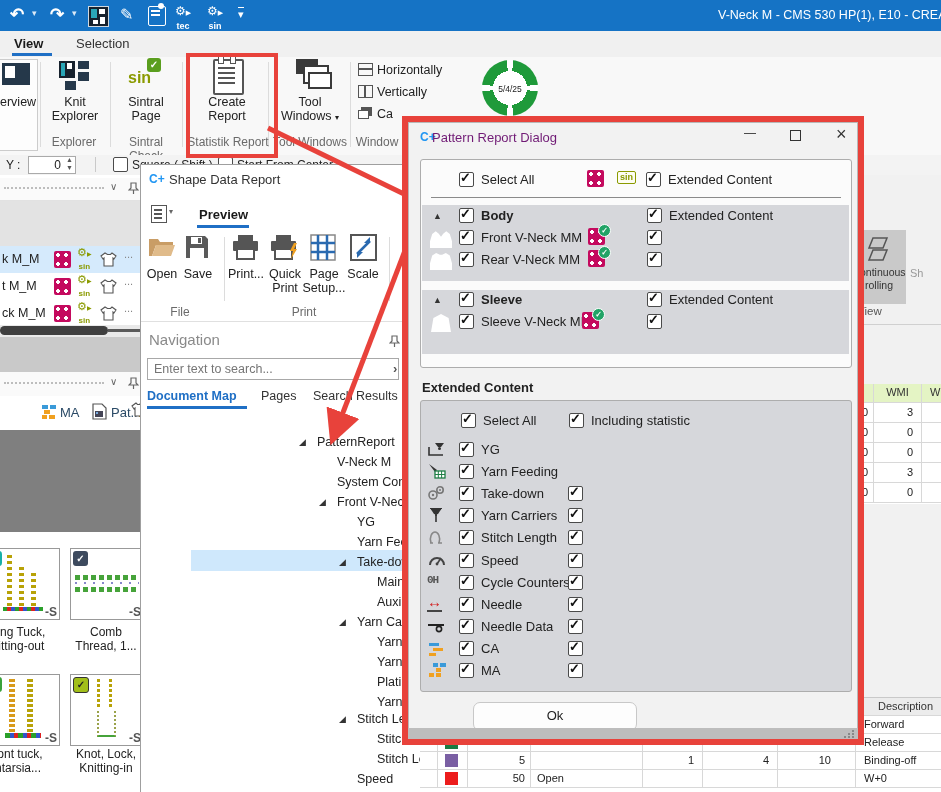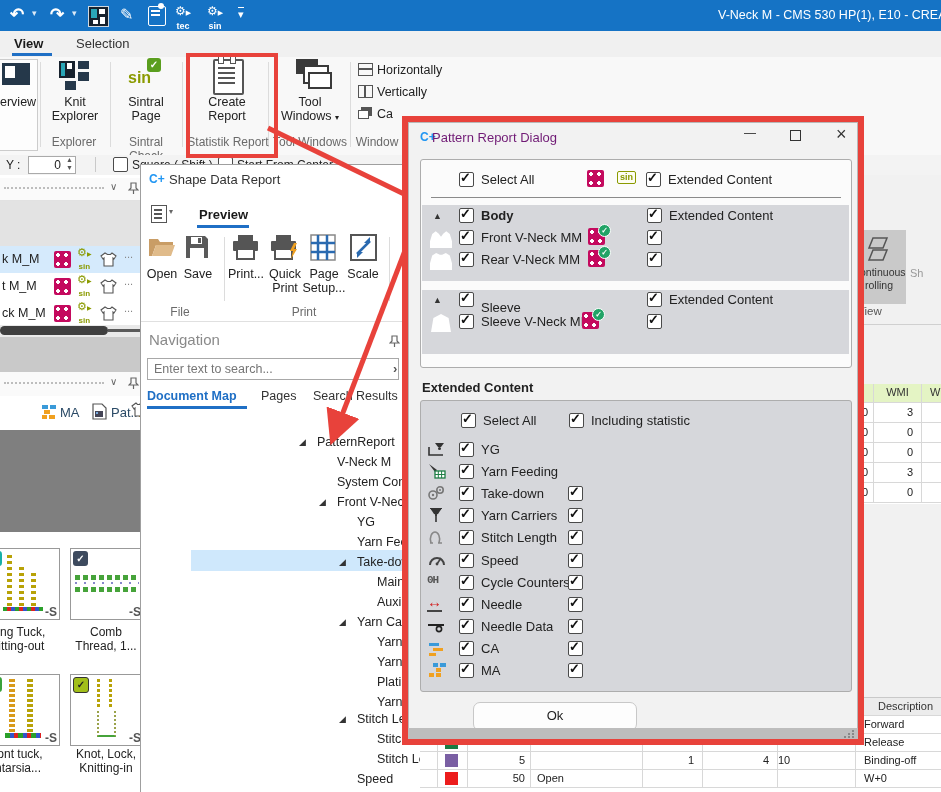--- a/index.html
+++ b/index.html
@@ -141,20 +141,25 @@
   <span class="abs" style="left:358px;top:28px;width:13px;height:11px;border:1.5px solid #555">
       <span class="abs" style="left:5px;top:0;width:1.5px;height:11px;background:#555"></span>
     </span>
   <span class="abs" style="left:377px;top:28px;font-size:12.5px">Vertically</span>
   <span class="abs" style="left:358px;top:50px;width:13px;height:11px">
     <span class="abs" style="left:3px;top:0;width:9px;height:7px;border:1.5px solid #555;background:#555"></span>
     <span class="abs" style="left:0;top:3px;width:9px;height:7px;border:1.5px solid #555;background:#fff"></span>
     </span>
   <span class="abs" style="left:377px;top:50px;font-size:12.5px">Ca</span>
 
+  <div class="abs" style="left:482px;top:3px;width:56px;height:56px;border-radius:50%;background:
+    radial-gradient(circle at 28px 28px,#fff 0 17px,transparent 17px),
+    conic-gradient(#fff 0 7deg,#1f9a3a 7deg 83deg,#fff 83deg 97deg,#1f9a3a 97deg 173deg,#fff 173deg 187deg,#1f9a3a 187deg 263deg,#fff 263deg 277deg,#1f9a3a 277deg 353deg,#fff 353deg 360deg)">
+    <span class="abs" style="left:0;top:24px;width:56px;text-align:center;font-size:8.5px;color:#222">5/4/25</span>
+  </div>
 
   <span class="abs grp" style="left:42px;top:78px;width:64px">Explorer</span>
   <span class="abs grp" style="left:112px;top:78px;width:68px">Sintral Check</span>
   <span class="abs grp" style="left:186px;top:78px;width:84px">Statistik Report</span>
   <span class="abs grp" style="left:272px;top:78px;width:76px">Tool Windows</span>
   <span class="abs grp" style="left:352px;top:78px;width:50px">Window</span>
 </div>
 
 <div class="abs" style="left:0;top:155px;width:941px;height:20px;background:#f3f3f3">
   <span class="abs" style="left:6px;top:3px;font-size:12px">Y :</span>
@@ -483,21 +488,21 @@
   <div class="cell" style="left:436px;top:36px;width:110px;height:18px;padding-left:8px">Release</div>
 
   <div class="cell" style="left:0;top:54px;width:18px;height:18px"></div>
   <div class="cell" style="left:18px;top:54px;width:30px;height:18px">
       <span class="abs" style="left:7px;top:2px;width:13px;height:13px;background:#7a5fa3"></span>
     </div>
   <div class="cell" style="left:48px;top:54px;width:63px;height:18px;text-align:right;padding-right:5px">5</div>
   <div class="cell" style="left:111px;top:54px;width:112px;height:18px;padding-left:6px"></div>
   <div class="cell" style="left:223px;top:54px;width:60px;height:18px;text-align:right;padding-right:8px">1</div>
   <div class="cell" style="left:283px;top:54px;width:75px;height:18px;text-align:right;padding-right:8px">4</div>
-  <div class="cell" style="left:358px;top:54px;width:78px;height:18px;padding-right:4px">10</div>
+  <div class="cell" style="left:358px;top:54px;width:78px;height:18px;text-align:right;padding-right:24px">10</div>
   <div class="cell" style="left:436px;top:54px;width:110px;height:18px;padding-left:8px">Binding-off</div>
 
   <div class="cell" style="left:0;top:72px;width:18px;height:18px"></div>
   <div class="cell" style="left:18px;top:72px;width:30px;height:18px">
       <span class="abs" style="left:7px;top:2px;width:13px;height:13px;background:#ec1c1c"></span>
     </div>
   <div class="cell" style="left:48px;top:72px;width:63px;height:18px;text-align:right;padding-right:5px">50</div>
   <div class="cell" style="left:111px;top:72px;width:112px;height:18px;padding-left:6px">Open</div>
   <div class="cell" style="left:223px;top:72px;width:60px;height:18px;text-align:right;padding-right:8px"></div>
   <div class="cell" style="left:283px;top:72px;width:75px;height:18px;text-align:right;padding-right:8px"></div>
@@ -549,21 +554,21 @@
       <span class="cb on" style="left:37px;top:47px"></span>
       <span class="abs t13" style="left:59px;top:47px">Rear V-Neck MM</span>
       <span class="pinkicon" style="left:166px;top:45px"></span>
         <span class="gbadge" style="left:176px;top:41px">✓</span>
       <span class="cb on" style="left:225px;top:47px"></span>
     </div>
 
     <div class="grayblock" style="left:1px;top:130px;width:427px;height:64px">
       <span class="tri" style="left:11px;top:5px">▲</span>
       <span class="cb on" style="left:37px;top:2px"></span>
-      <span class="abs t13" style="left:59px;top:10px;font-weight:400">Sleeve</span>
+      <span class="abs t13" style="left:59px;top:2px;font-weight:700">Sleeve</span>
       <span class="cb on" style="left:225px;top:2px"></span>
       <span class="abs t13" style="left:247px;top:2px">Extended Content</span>
       <span class="shapeS" style="left:9px;top:24px"></span>
       <span class="cb on" style="left:37px;top:24px"></span>
       <span class="abs t13" style="left:59px;top:24px">Sleeve V-Neck MM</span>
       <span class="pinkicon" style="left:160px;top:22px"></span>
         <span class="gbadge" style="left:170px;top:18px">✓</span>
       <span class="cb on" style="left:225px;top:24px"></span>
     </div>
   </div>

